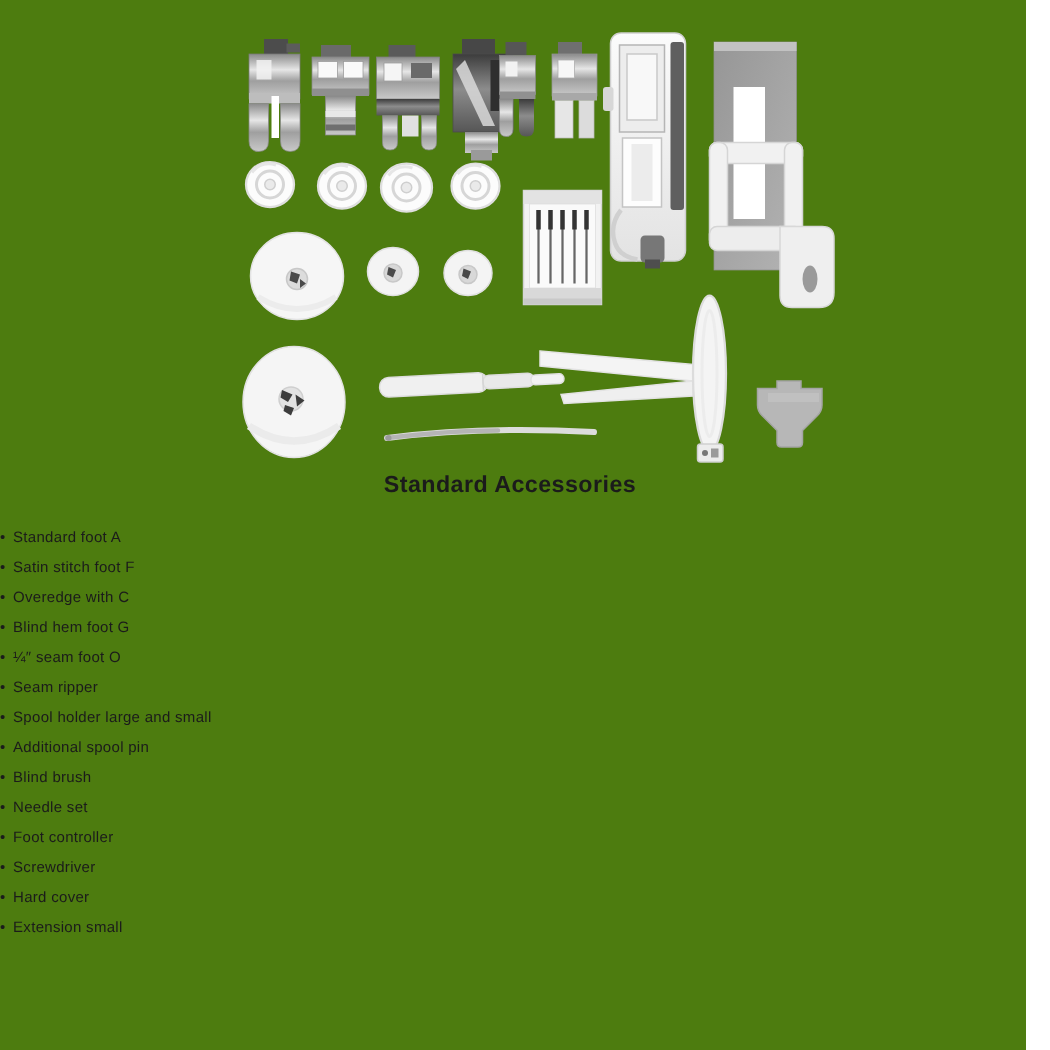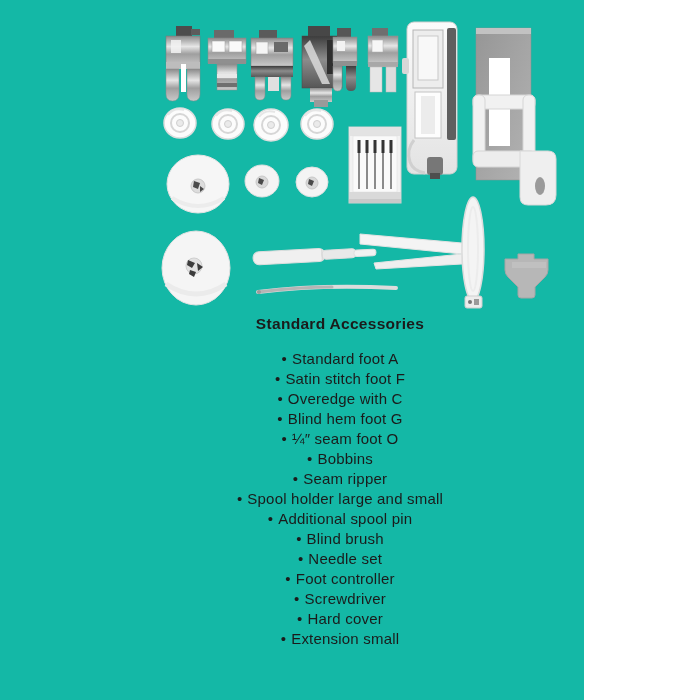--- a/index.html
+++ b/index.html
@@ -8,23 +8,23 @@
     background: #ffffff;
   }
   body {
     width: 700px;
     height: 700px;
     font-family: "Liberation Sans", sans-serif;
     color: #1b1b1b;
     overflow: hidden;
   }
   .page {
-    width: 584px;
+    width: 684px;
     height: 700px;
-    background: #14b8a6;
+    background: #4d7c0f;
   }
   .photo-area {
     width: 700px;
     height: 312px;
     display: block;
   }
   .text-block {
     width: 680px; 
     margin: 0;
   }
@@ -33,22 +33,21 @@
     font-weight: bold;
     font-size: 15.5px;
     letter-spacing: 0.3px;
     line-height: 20px;
     margin: 2px 0 0 0;
   }
   ul.accessory-list {
     list-style: none;
     margin: 15px 0 0 0;
     padding: 0;
-    text-align: center;
-    font-size: 15px;
+    font-size: 10px;
     line-height: 20px;
     letter-spacing: 0.2px;
   }
   ul.accessory-list li {
     margin: 0;
     padding: 0;
   }
   .bullet {
     display: inline-block;
     margin-right: 5px;
@@ -269,21 +268,20 @@
 
   <div class="text-block">
     <div class="heading">Standard Accessories</div>
 
     <ul class="accessory-list">
       <li><span class="bullet">•</span><span>Standard foot A</span></li>
       <li><span class="bullet">•</span><span>Satin stitch foot F</span></li>
       <li><span class="bullet">•</span><span>Overedge with C</span></li>
       <li><span class="bullet">•</span><span>Blind hem foot G</span></li>
       <li><span class="bullet">•</span><span>¼″ seam foot O</span></li>
-      <li><span class="bullet">•</span><span>Bobbins</span></li>
       <li><span class="bullet">•</span><span>Seam ripper</span></li>
       <li><span class="bullet">•</span><span>Spool holder large and small</span></li>
       <li><span class="bullet">•</span><span>Additional spool pin</span></li>
       <li><span class="bullet">•</span><span>Blind brush</span></li>
       <li><span class="bullet">•</span><span>Needle set</span></li>
       <li><span class="bullet">•</span><span>Foot controller</span></li>
       <li><span class="bullet">•</span><span>Screwdriver</span></li>
       <li><span class="bullet">•</span><span>Hard cover</span></li>
       <li><span class="bullet">•</span><span>Extension small</span></li>
     </ul>

